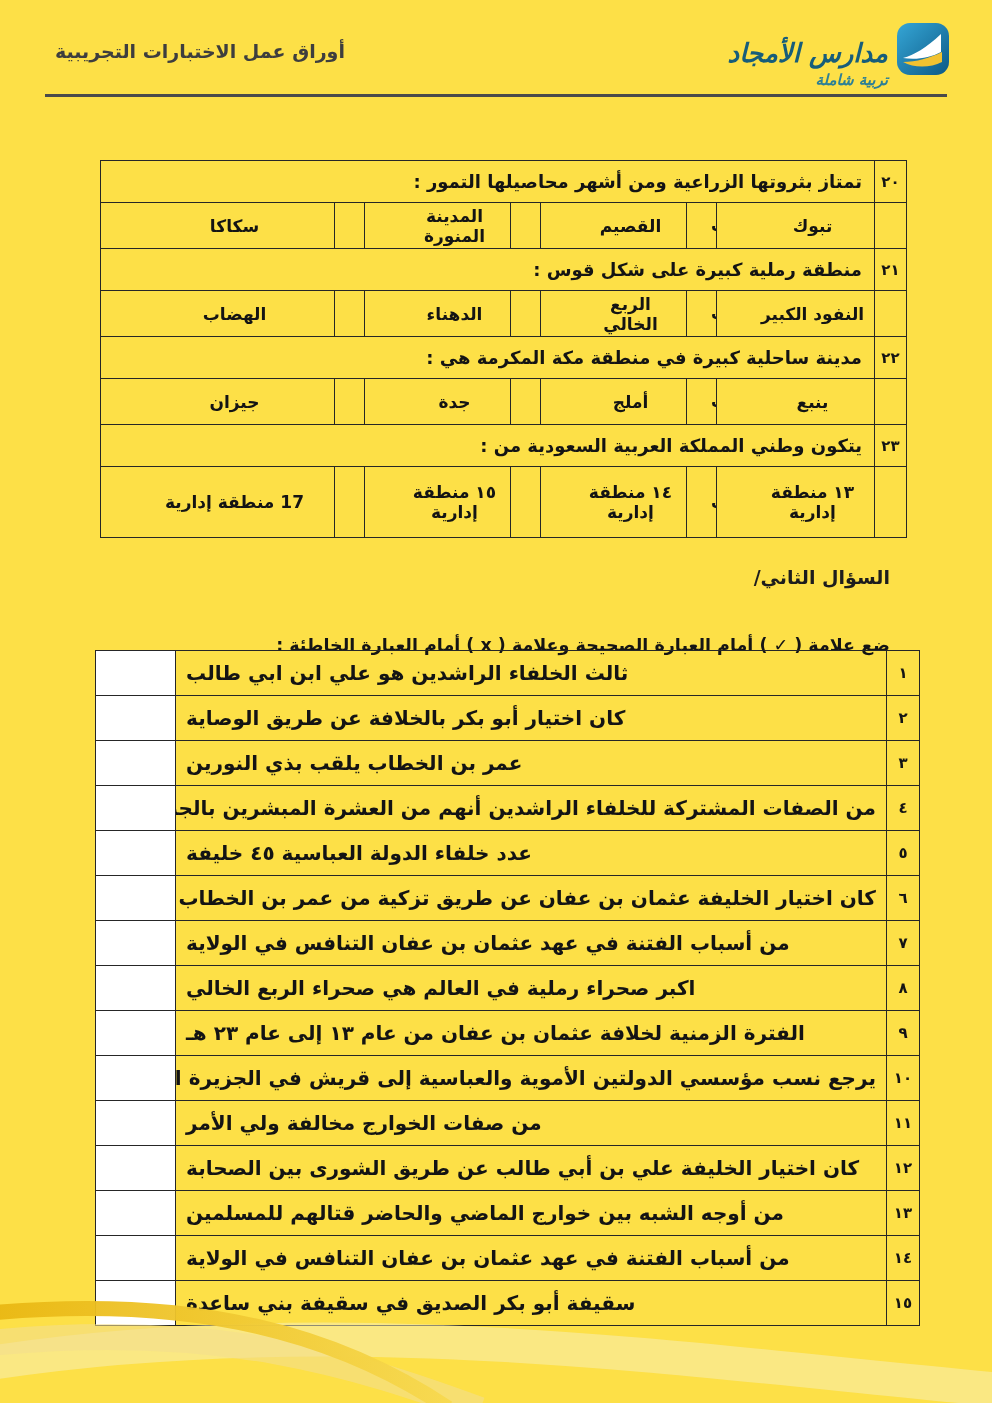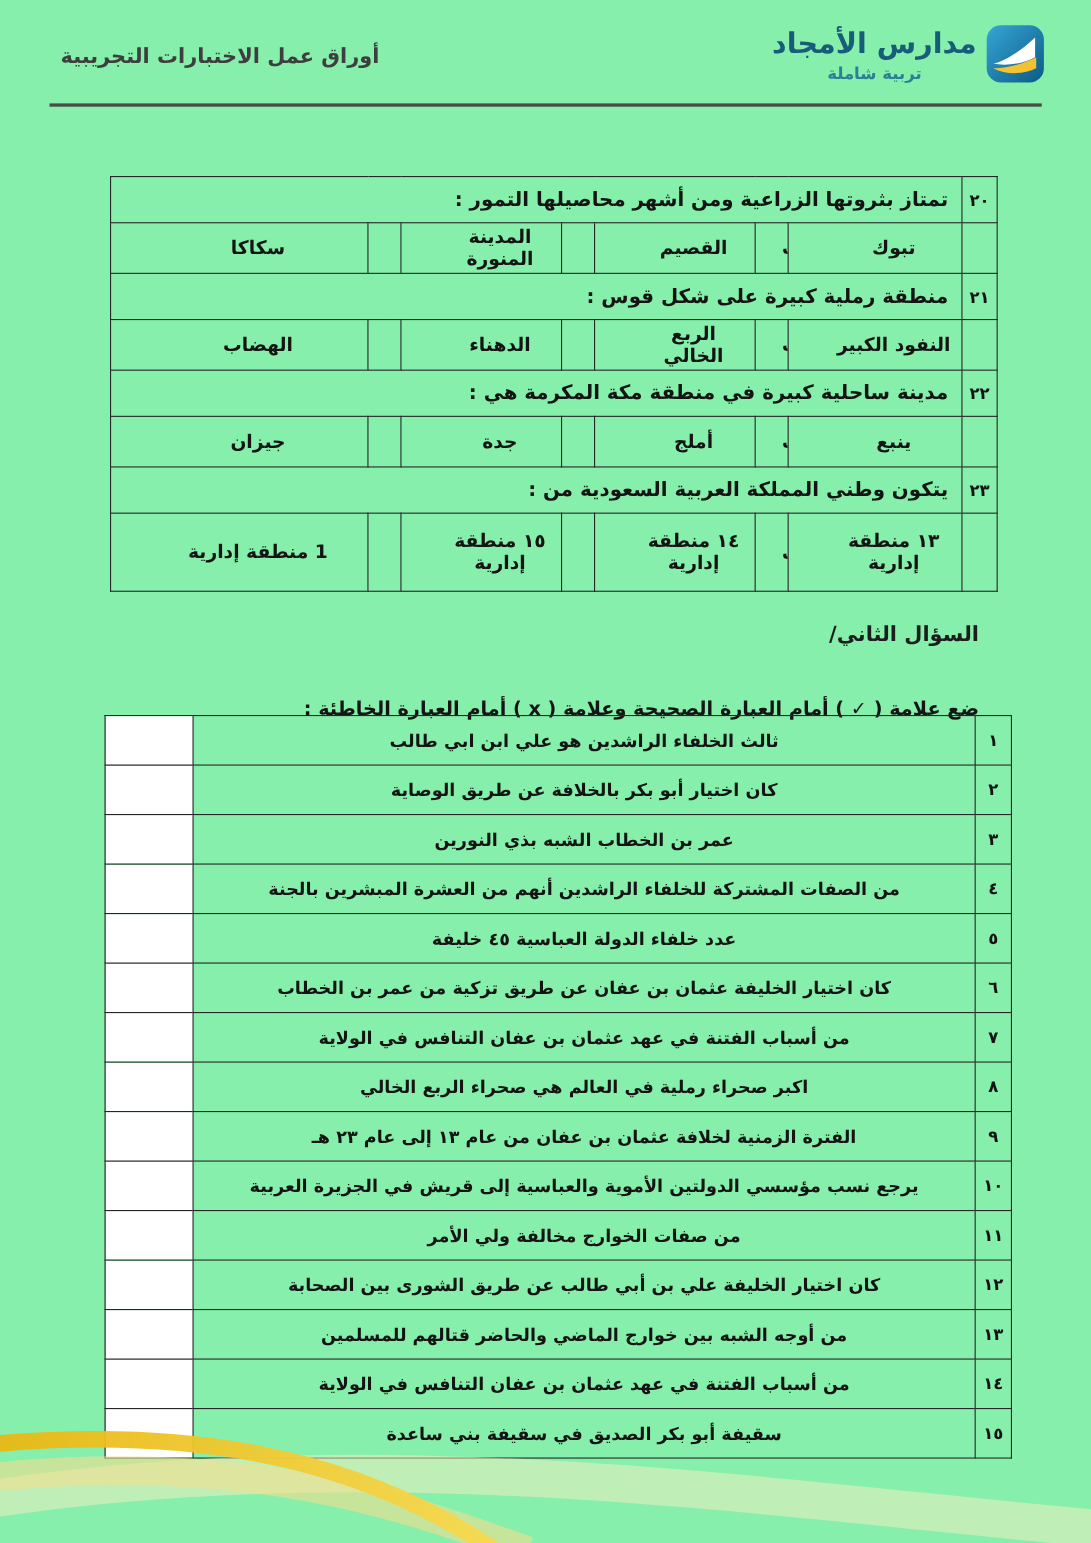--- a/index.html
+++ b/index.html
@@ -1,28 +1,28 @@
 <!DOCTYPE html>
 <html lang="ar"><head>
 <meta charset="utf-8">
 <style>
   html,body{margin:0;padding:0;}
   body{
     width:992px;height:1403px;position:relative;background:#ffffff;
     font-family:"DejaVu Sans","Liberation Sans",sans-serif;overflow:hidden;
     color:#111;
   }
-  .page{position:absolute;inset:0;background:#86efac;}
+  .page{position:absolute;inset:0;background:#fde047;}
 
   
   .header-title{
     position:absolute;top:40px;left:55px;
     font-size:19px;font-weight:700;color:#3e3e3e;direction:rtl;
   }
-  .logo-text{position:absolute;top:26px;right:104px;text-align:center;direction:rtl;}
+  .logo-text{position:absolute;top:39px;right:104px;text-align:right;direction:rtl;font-style:italic;}
   .logo-name{font-size:26px;font-weight:700;color:#175d7a;line-height:1.15;}
   .logo-tagline{font-size:15px;font-weight:700;color:#2c7f96;margin-top:2px;}
   .logo-icon{position:absolute;top:22px;right:42px;width:54px;height:54px;}
   .header-rule{position:absolute;top:94px;left:45px;width:902px;height:2.5px;background:#4a4a4a;}
 
   
   table{border-collapse:collapse;table-layout:fixed;}
   .mcq{
     position:absolute;top:160px;left:100px;width:807px;
     direction:rtl;font-weight:700;color:#141414;
@@ -46,21 +46,21 @@
     font-size:17.5px;font-weight:700;color:#151515;direction:rtl;margin-top:28px;
   }
 
   
   .tf{
     position:absolute;top:650px;left:95px;width:825px;
     direction:rtl;font-weight:700;color:#141414;
   }
   .tf td{border:1.7px solid #262626;height:40px;overflow:hidden;}
   .tf .num{text-align:center;font-size:15px;}
-  .tf .stmt{text-align:center;padding:2px 10px;font-size:16px;white-space:nowrap;}
+  .tf .stmt{text-align:left;padding:2px 10px;font-size:20px;white-space:nowrap;}
   .tf .ans{background:#fff;}
 
   
   .deco{position:absolute;bottom:0;left:0;display:block;}
 </style>
 </head>
 <body>
 
 <div class="page">
 
@@ -150,21 +150,21 @@
         <td class="qtext" colspan="7">يتكون وطني المملكة العربية السعودية من :</td>
       </tr>
       <tr class="orow orow-tall">
         <td class="letter">أ</td>
         <td class="opt">١٣ منطقة إدارية</td>
         <td class="letter">ب</td>
         <td class="opt">١٤ منطقة إدارية</td>
         <td class="letter">ج</td>
         <td class="opt">١٥ منطقة إدارية</td>
         <td class="letter">د</td>
-        <td class="opt">1 منطقة إدارية</td>
+        <td class="opt">17 منطقة إدارية</td>
       </tr>
     </tbody>
   </table>
 
   <div class="sec2-heading">السؤال الثاني/</div>
   <div class="sec2-instruction">ضع علامة ( ✓ ) أمام العبارة الصحيحة وعلامة ( x ) أمام العبارة الخاطئة :</div>
 
   <table class="tf">
     <colgroup>
         <col style="width:33px">
@@ -177,21 +177,21 @@
         <td class="stmt">ثالث الخلفاء الراشدين هو علي ابن ابي طالب</td>
         <td class="ans"></td>
       </tr>
       <tr>
         <td class="num">٢</td>
         <td class="stmt">كان اختيار أبو بكر بالخلافة عن طريق الوصاية</td>
         <td class="ans"></td>
       </tr>
       <tr>
         <td class="num">٣</td>
-        <td class="stmt">عمر بن الخطاب الشبه بذي النورين</td>
+        <td class="stmt">عمر بن الخطاب يلقب بذي النورين</td>
         <td class="ans"></td>
       </tr>
       <tr>
         <td class="num">٤</td>
         <td class="stmt">من الصفات المشتركة للخلفاء الراشدين أنهم من العشرة المبشرين بالجنة</td>
         <td class="ans"></td>
       </tr>
       <tr>
         <td class="num">٥</td>
         <td class="stmt">عدد خلفاء الدولة العباسية ٤٥ خليفة</td>

